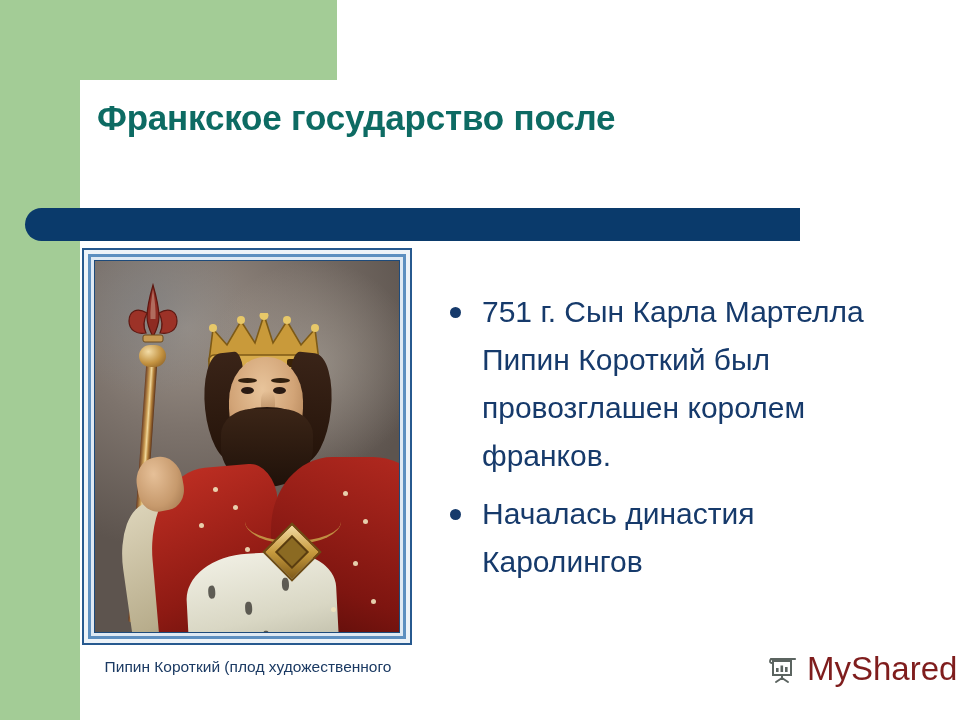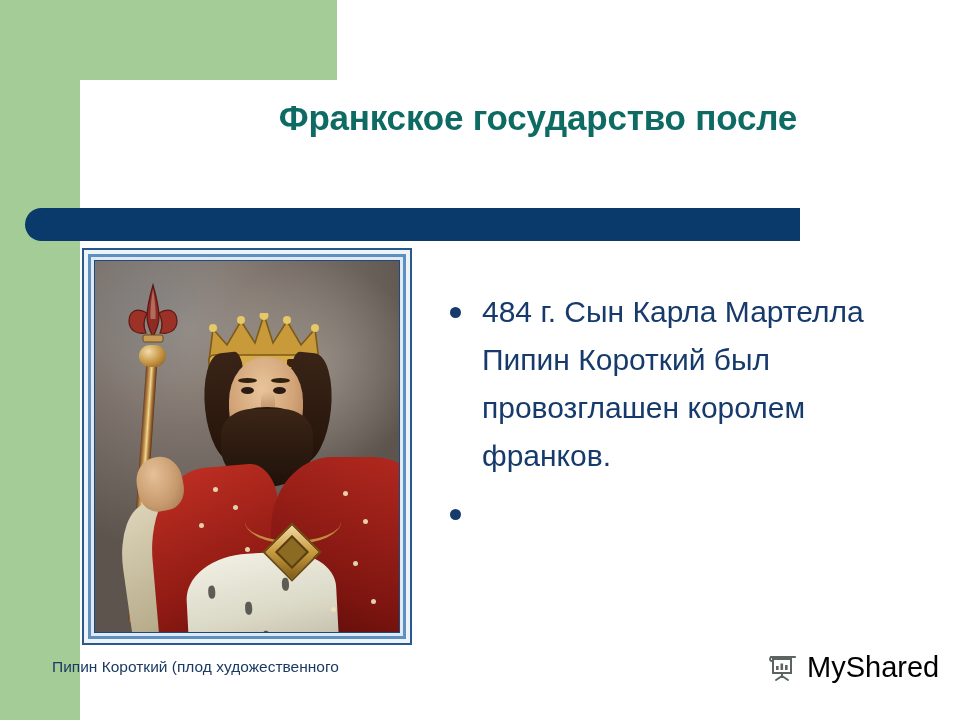--- a/index.html
+++ b/index.html
@@ -64,21 +64,21 @@
     position: absolute;
     left: 97px;
     top: 96px;
     width: 700px;
     color: #0d6b63;
     font-size: 35px;
     font-weight: bold;
     line-height: 44px;
     letter-spacing: -0.2px;
   }
-  .title-line { display: block; white-space: nowrap; text-align: right; }
+  .title-line { display: block; white-space: nowrap; }
 
   
   .picture-frame {
     position: absolute;
     left: 82px;
     top: 248px;
     width: 330px;
     height: 397px;
     background: #eef3f8;
     border: 2px solid #27598f;
@@ -286,41 +286,42 @@
     top: 19px;
     width: 11px;
     height: 11px;
     background: #163a6b;
     border-radius: 50%;
   }
 
   
   .caption {
     position: absolute;
-    left: 52px;
+    left: 33px;
     top: 655px;
     width: 430px;
     color: #1b3a63;
     font-size: 15.5px;
     line-height: 24px;
+    text-align: center;
   }
   .caption-line { display: block; }
 
   
   .watermark {
     position: absolute;
     left: 766px;
     top: 650px;
     display: flex;
     align-items: center;
     gap: 7px;
   }
   .watermark-text {
-    font-size: 29px;
-    color: #000000;
+    font-size: 33px;
+    color: #7f1d1d;
     letter-spacing: 0px;
   }
 </style>
 </head>
 <body>
 
 <div id="slide">
 
   <div class="green-left-strip"></div>
   <div class="green-top-block"></div>
@@ -394,24 +395,25 @@
         <span class="stud" style="left:258px; top:300px;"></span>
         <span class="stud" style="left:276px; top:338px;"></span>
         <span class="stud" style="left:236px; top:346px;"></span>
       </div>
     </div>
   </div>
 
   <div class="bullets">
     <div class="bullet-item">
       <span class="bullet-dot"></span>
-      <span>484 г. Сын Карла Мартелла Пипин Короткий был провозглашен королем франков.</span>
+      <span>751 г. Сын Карла Мартелла Пипин Короткий был провозглашен королем франков.</span>
     </div>
     <div class="bullet-item">
       <span class="bullet-dot"></span>
+      <span>Началась династия Каролингов</span>
     </div>
   </div>
 
   <div class="caption">
     <span class="caption-line">Пипин Короткий (плод художественного</span>
   </div>
 
   <div class="watermark">
     <svg width="34" height="34" viewBox="0 0 34 34">
       <path d="M5 7 H29" stroke="#5b6460" stroke-width="2.2" stroke-linecap="round" fill="none"></path>

